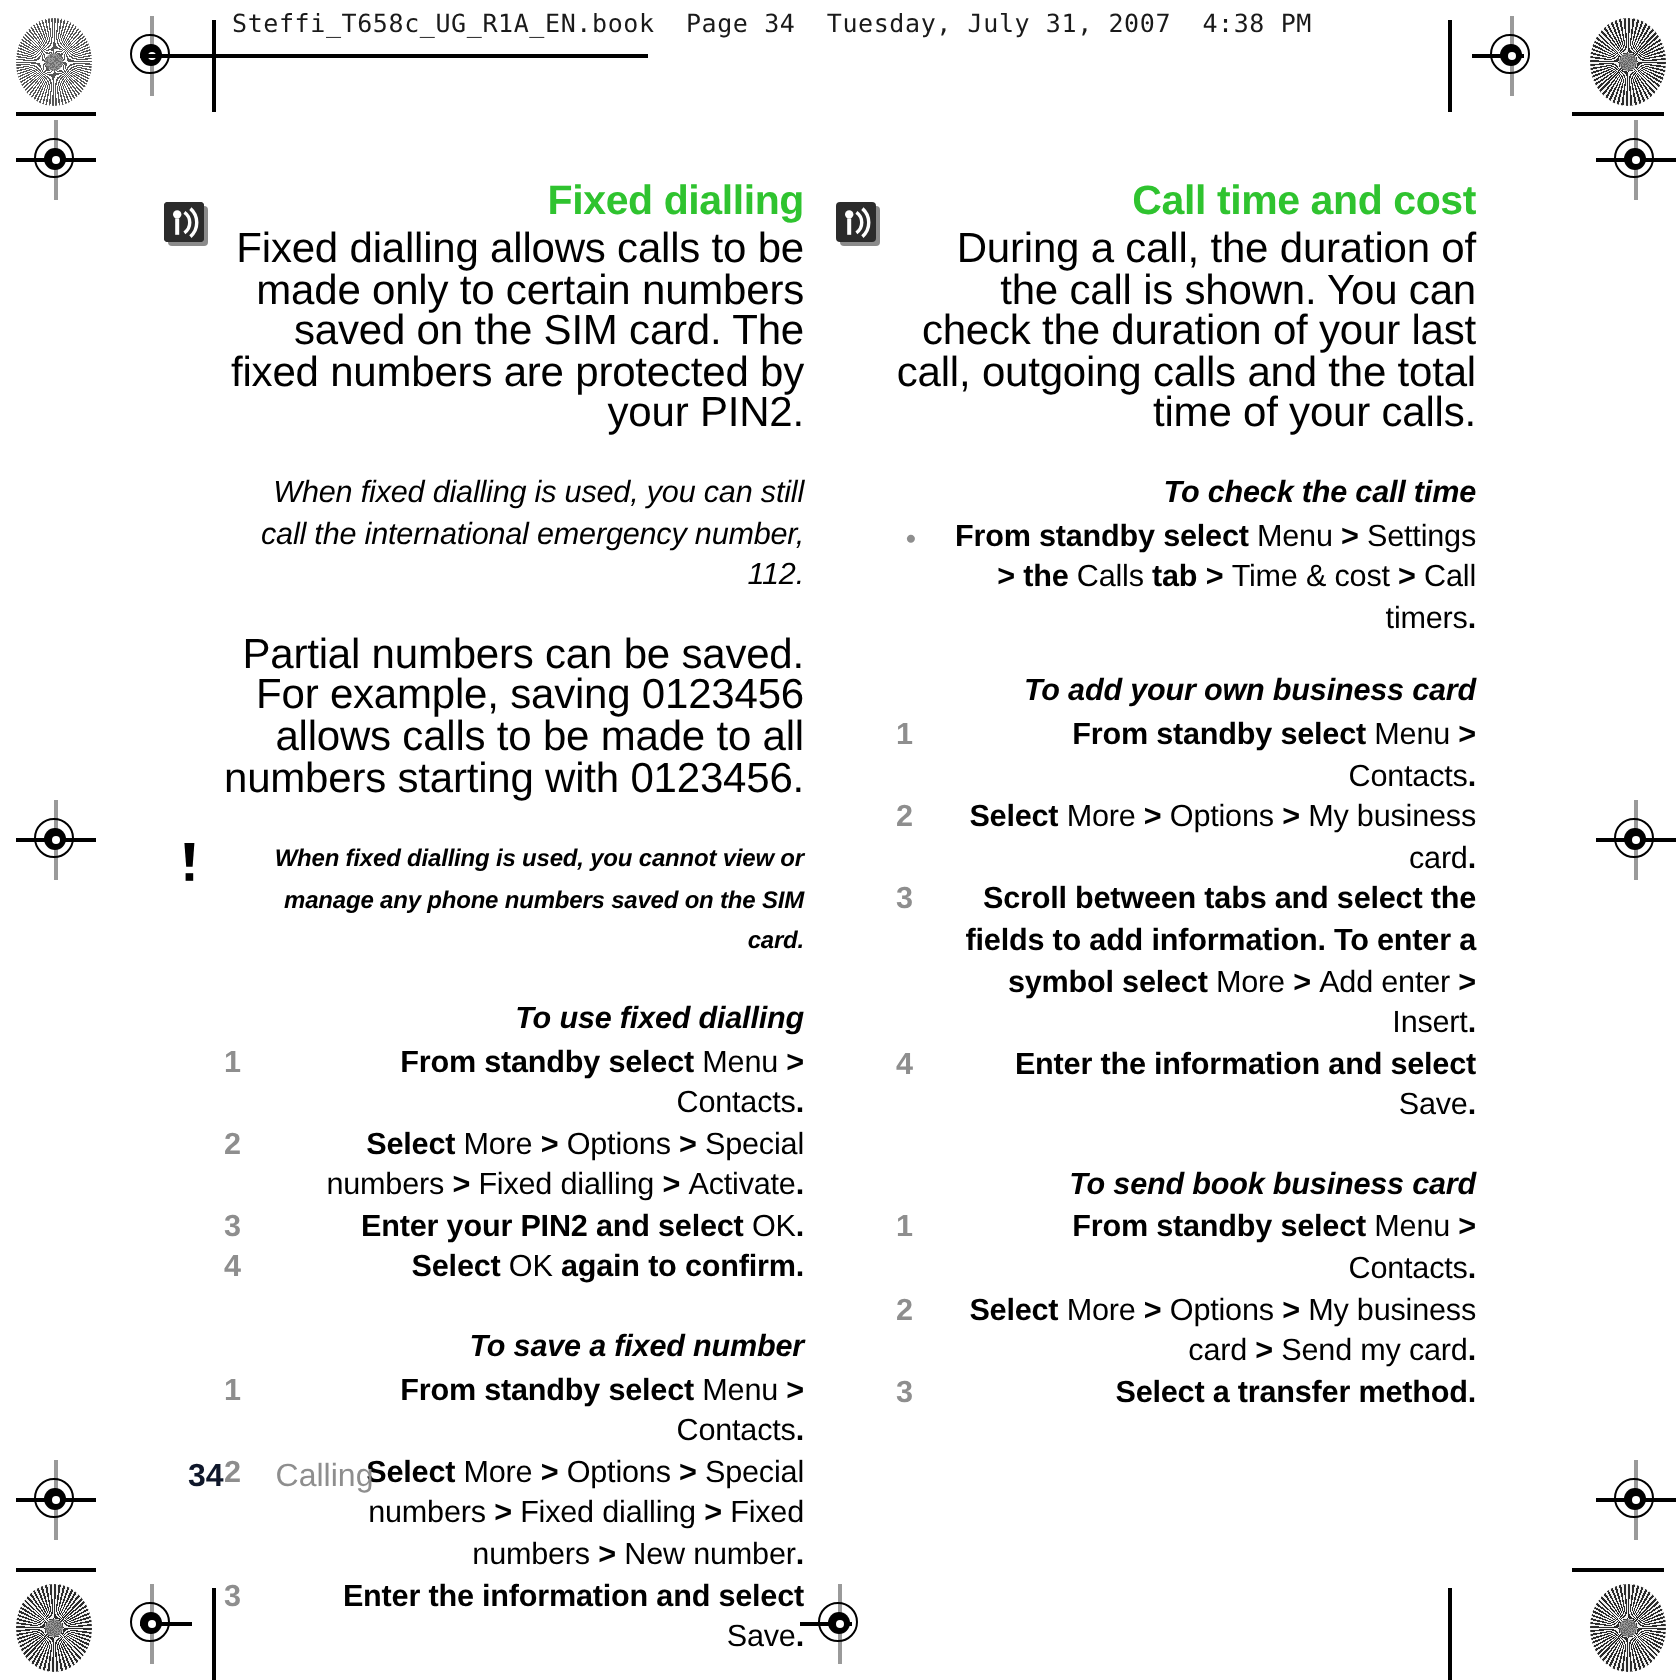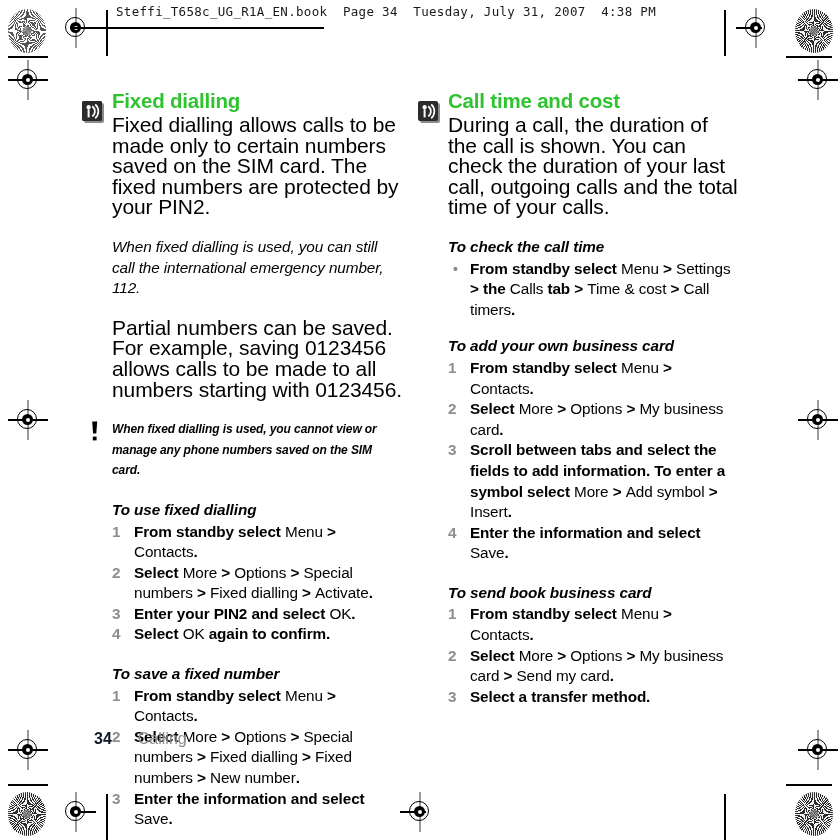--- a/index.html
+++ b/index.html
@@ -97,21 +97,21 @@
     font-size: 12.5px;
     letter-spacing: .3px;
     color: #1a1a1a;
     white-space: pre;
   }
 
   
   .page {
     position: absolute;
     left: 0; top: 0;
-    width: 840px; height: 772px;
+    width: 840px; height: 772px; text-align: right;
   }
   .col {
     position: absolute;
     top: 88px;
     width: 290px;
   }
   .col-left  { left: 112px; }
   .col-right { left: 448px; }
 
   h1.section {
@@ -389,21 +389,21 @@
     <h2 class="proc">To check the call time</h2>
     <ul class="steps">
         <li><span class="bullet">•</span><span>From standby select </span><span class="mi">Menu</span><span class="sep"> &gt; </span><span class="mi">Settings</span><span class="sep"> &gt; </span><span>the </span><span class="mi">Calls</span><span> tab</span><span class="sep"> &gt; </span><span class="mi">Time &amp; cost</span><span class="sep"> &gt; </span><span class="mi">Call timers</span><span>.</span></li>
       </ul>
 
 
     <h2 class="proc" style="margin-top:16px;">To add your own business card</h2>
     <ol class="steps">
         <li><span class="num">1</span><span>From standby select </span><span class="mi">Menu</span><span class="sep"> &gt; </span><span class="mi">Contacts</span><span>.</span></li>
         <li><span class="num">2</span><span>Select </span><span class="mi">More</span><span class="sep"> &gt; </span><span class="mi">Options</span><span class="sep"> &gt; </span><span class="mi">My business card</span><span>.</span></li>
-        <li><span class="num">3</span><span>Scroll between tabs and select the fields to add information. To enter a symbol select </span><span class="mi">More</span><span class="sep"> &gt; </span><span class="mi">Add symbol</span><span class="sep"> &gt; </span><span class="mi">Insert</span><span>.</span></li>
+        <li><span class="num">3</span><span>Scroll between tabs and select the fields to add information. To enter a symbol select </span><span class="mi">More</span><span class="sep"> &gt; </span><span class="mi">Add enter</span><span class="sep"> &gt; </span><span class="mi">Insert</span><span>.</span></li>
         <li><span class="num">4</span><span>Enter the information and select </span><span class="mi">Save</span><span>.</span></li>
       </ol>
 
     <h2 class="proc">To send book business card</h2>
     <ol class="steps">
         <li><span class="num">1</span><span>From standby select </span><span class="mi">Menu</span><span class="sep"> &gt; </span><span class="mi">Contacts</span><span>.</span></li>
         <li><span class="num">2</span><span>Select </span><span class="mi">More</span><span class="sep"> &gt; </span><span class="mi">Options</span><span class="sep"> &gt; </span><span class="mi">My business card</span><span class="sep"> &gt; </span><span class="mi">Send my card</span><span>.</span></li>
         <li><span class="num">3</span><span>Select a transfer method.</span></li>
       </ol>
   </div>

